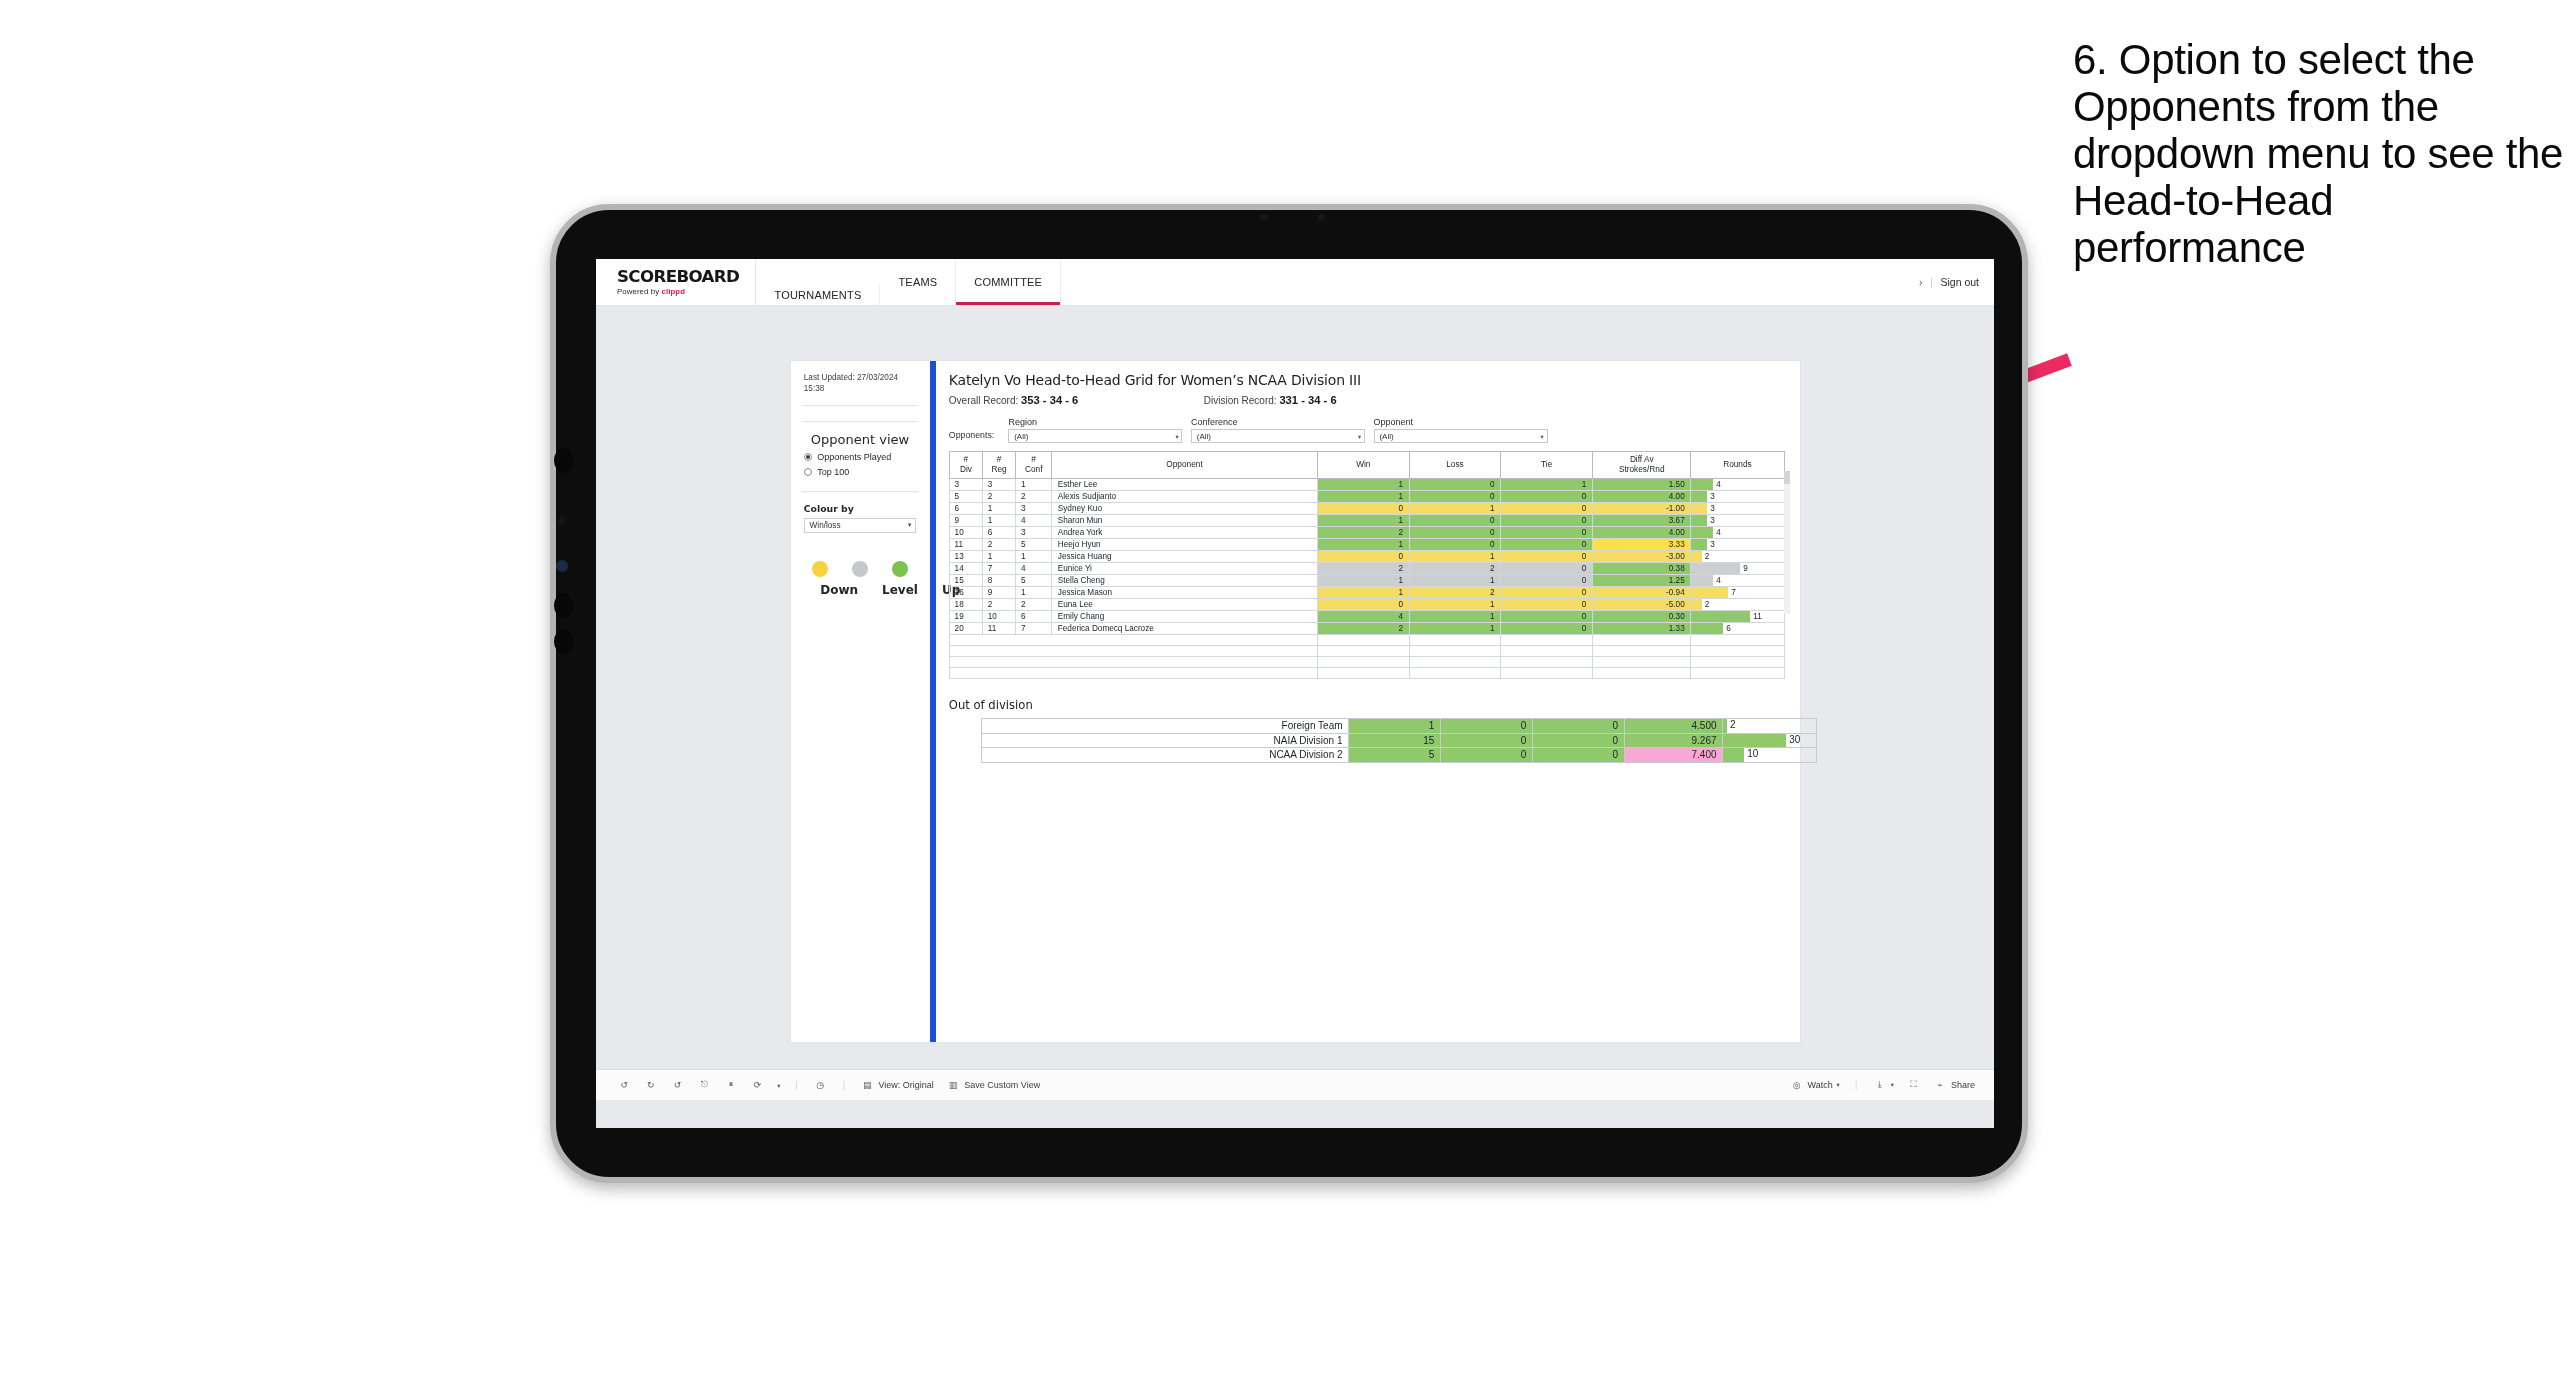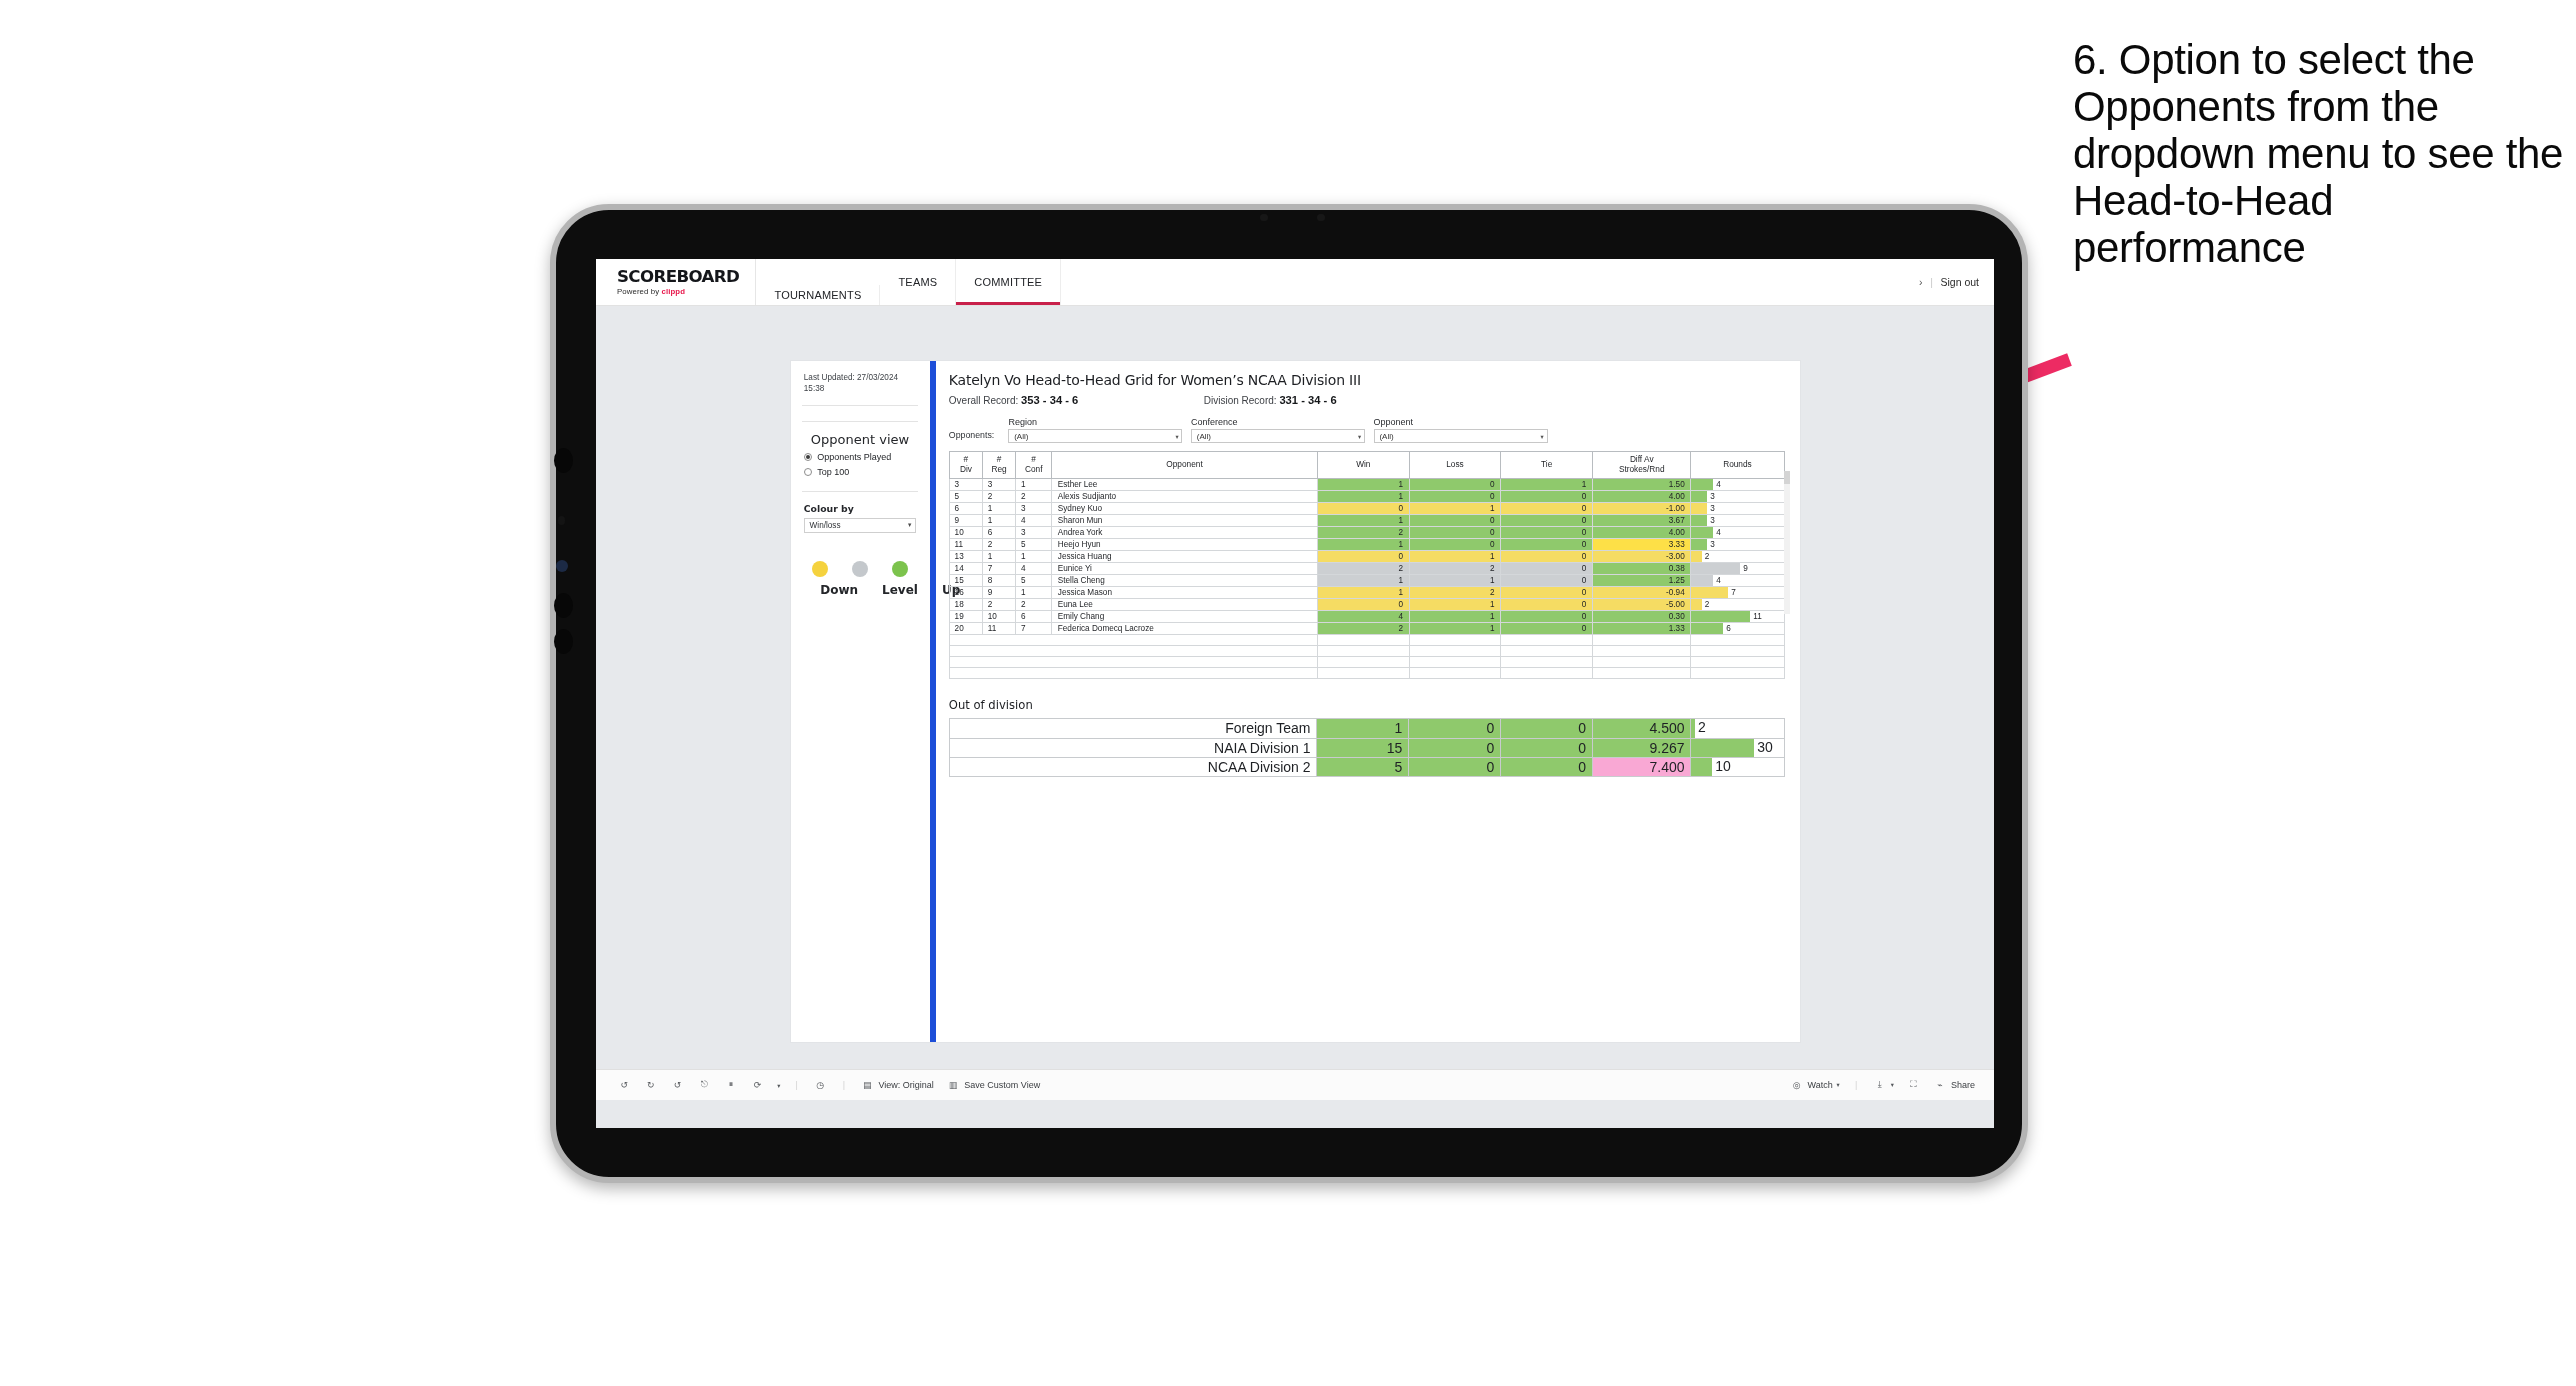--- a/index.html
+++ b/index.html
@@ -181,21 +181,21 @@
   .c-rnd { text-align: left; position: relative; padding: 0 !important; }
   .rnd-inner { position: relative; height: 100%; width: 100%; }
   .rnd-bar { position: absolute; left: 0; top: 0; bottom: 0; }
   .rnd-txt { position: relative; padding-left: 2.9px; line-height: 11px; }
   .empty-row td { height: 11px; background: #fff; }
 
   .scroll-track { position: absolute; right: -5.7px; top: 20px; width: 6.7px; height: 143px; background: #f1f1f1; }
   .scroll-thumb { position: absolute; right: -5.7px; top: 20px; width: 6.7px; height: 12.4px; background: #d4d4d4; }
 
   .ood-title { font-size: 11.6px; color: #1c1e22; margin: 19px 0 6.7px 0; font-family: "DejaVu Sans", sans-serif; }
-  table.ood { border-collapse: collapse; width: 100%; table-layout: fixed; font-size: 14px; color: #1e2024; }
+  table.ood { border-collapse: collapse; width: 100%; table-layout: fixed; font-size: 10px; color: #1e2024; margin-left: 32px; }
   table.ood td { border: 1px solid #c8cbce; padding: 1px 2.9px; height: 12.4px; line-height: 1.15; }
   .ood-name { text-align: right; padding-right: 5.7px !important; background:#fff; }
 
   
   .toolbar {
     position: absolute; left: 0; right: 0; bottom: 0;
     height: 31px; background: #fbfbfb; border-top: 1px solid #e0e0e0;
     display: flex; align-items: center; padding-left: 21px; gap: 12.4px;
     font-size: 9px; color: #3a3d41;
   }

